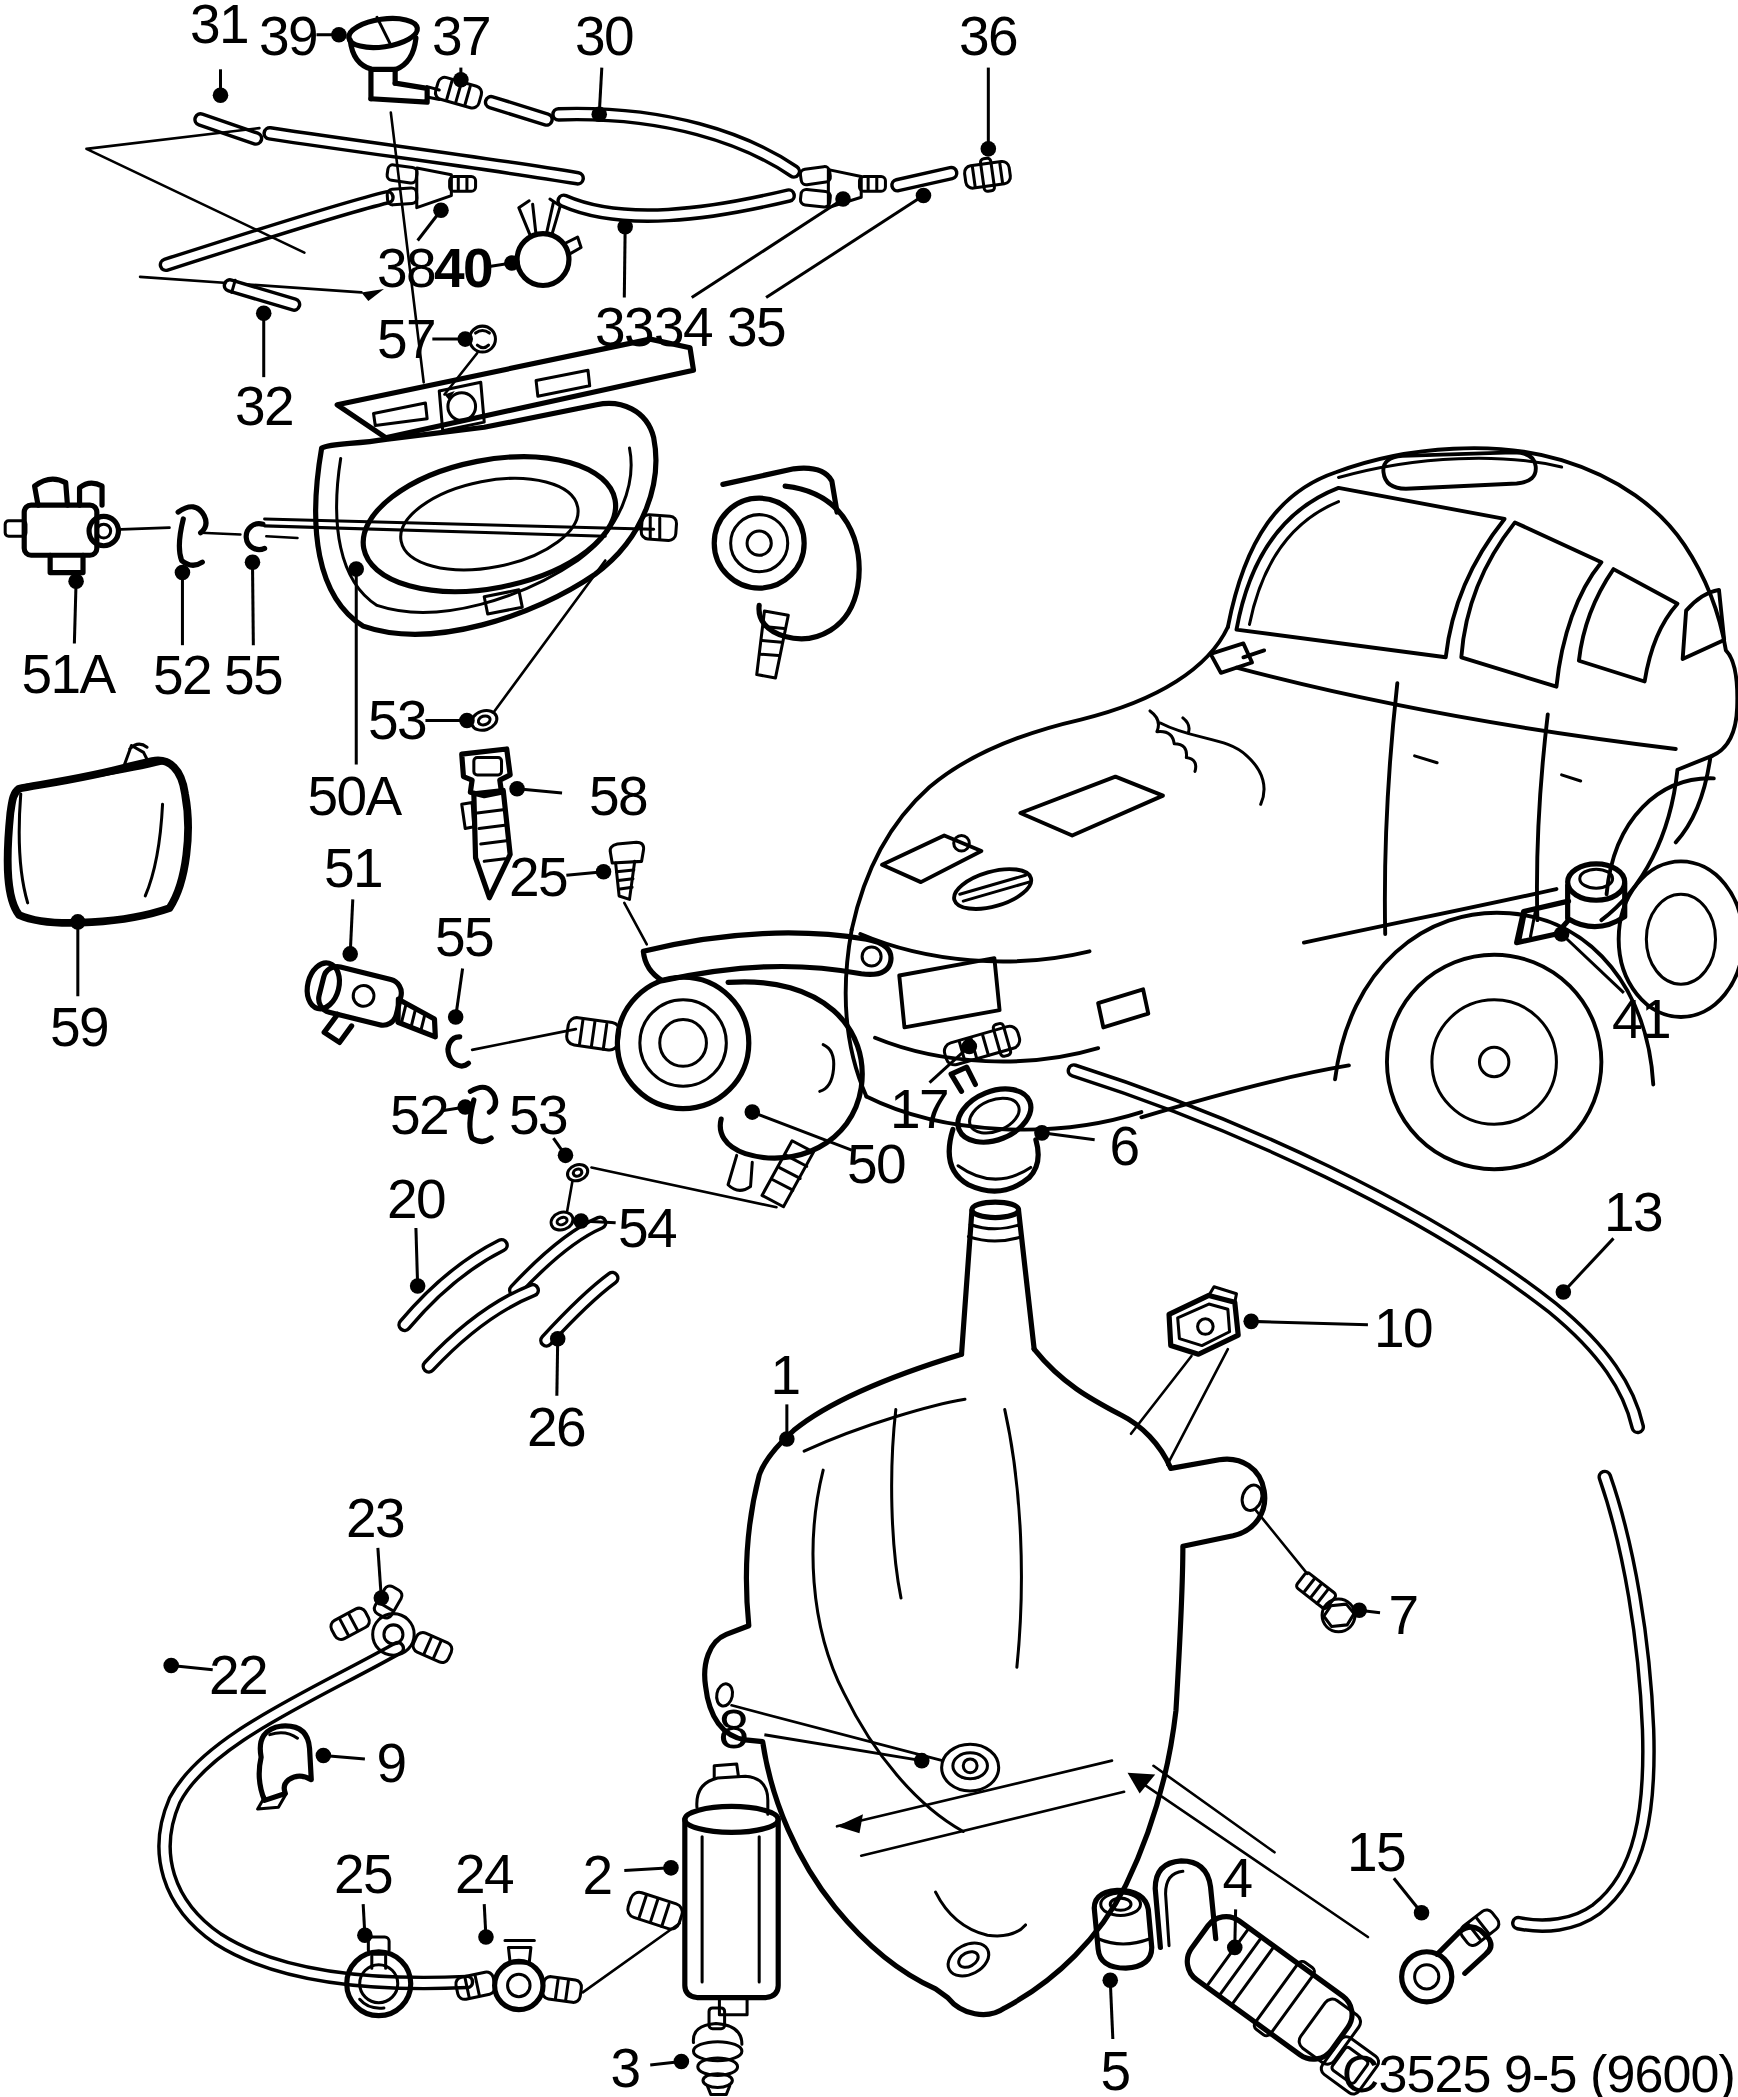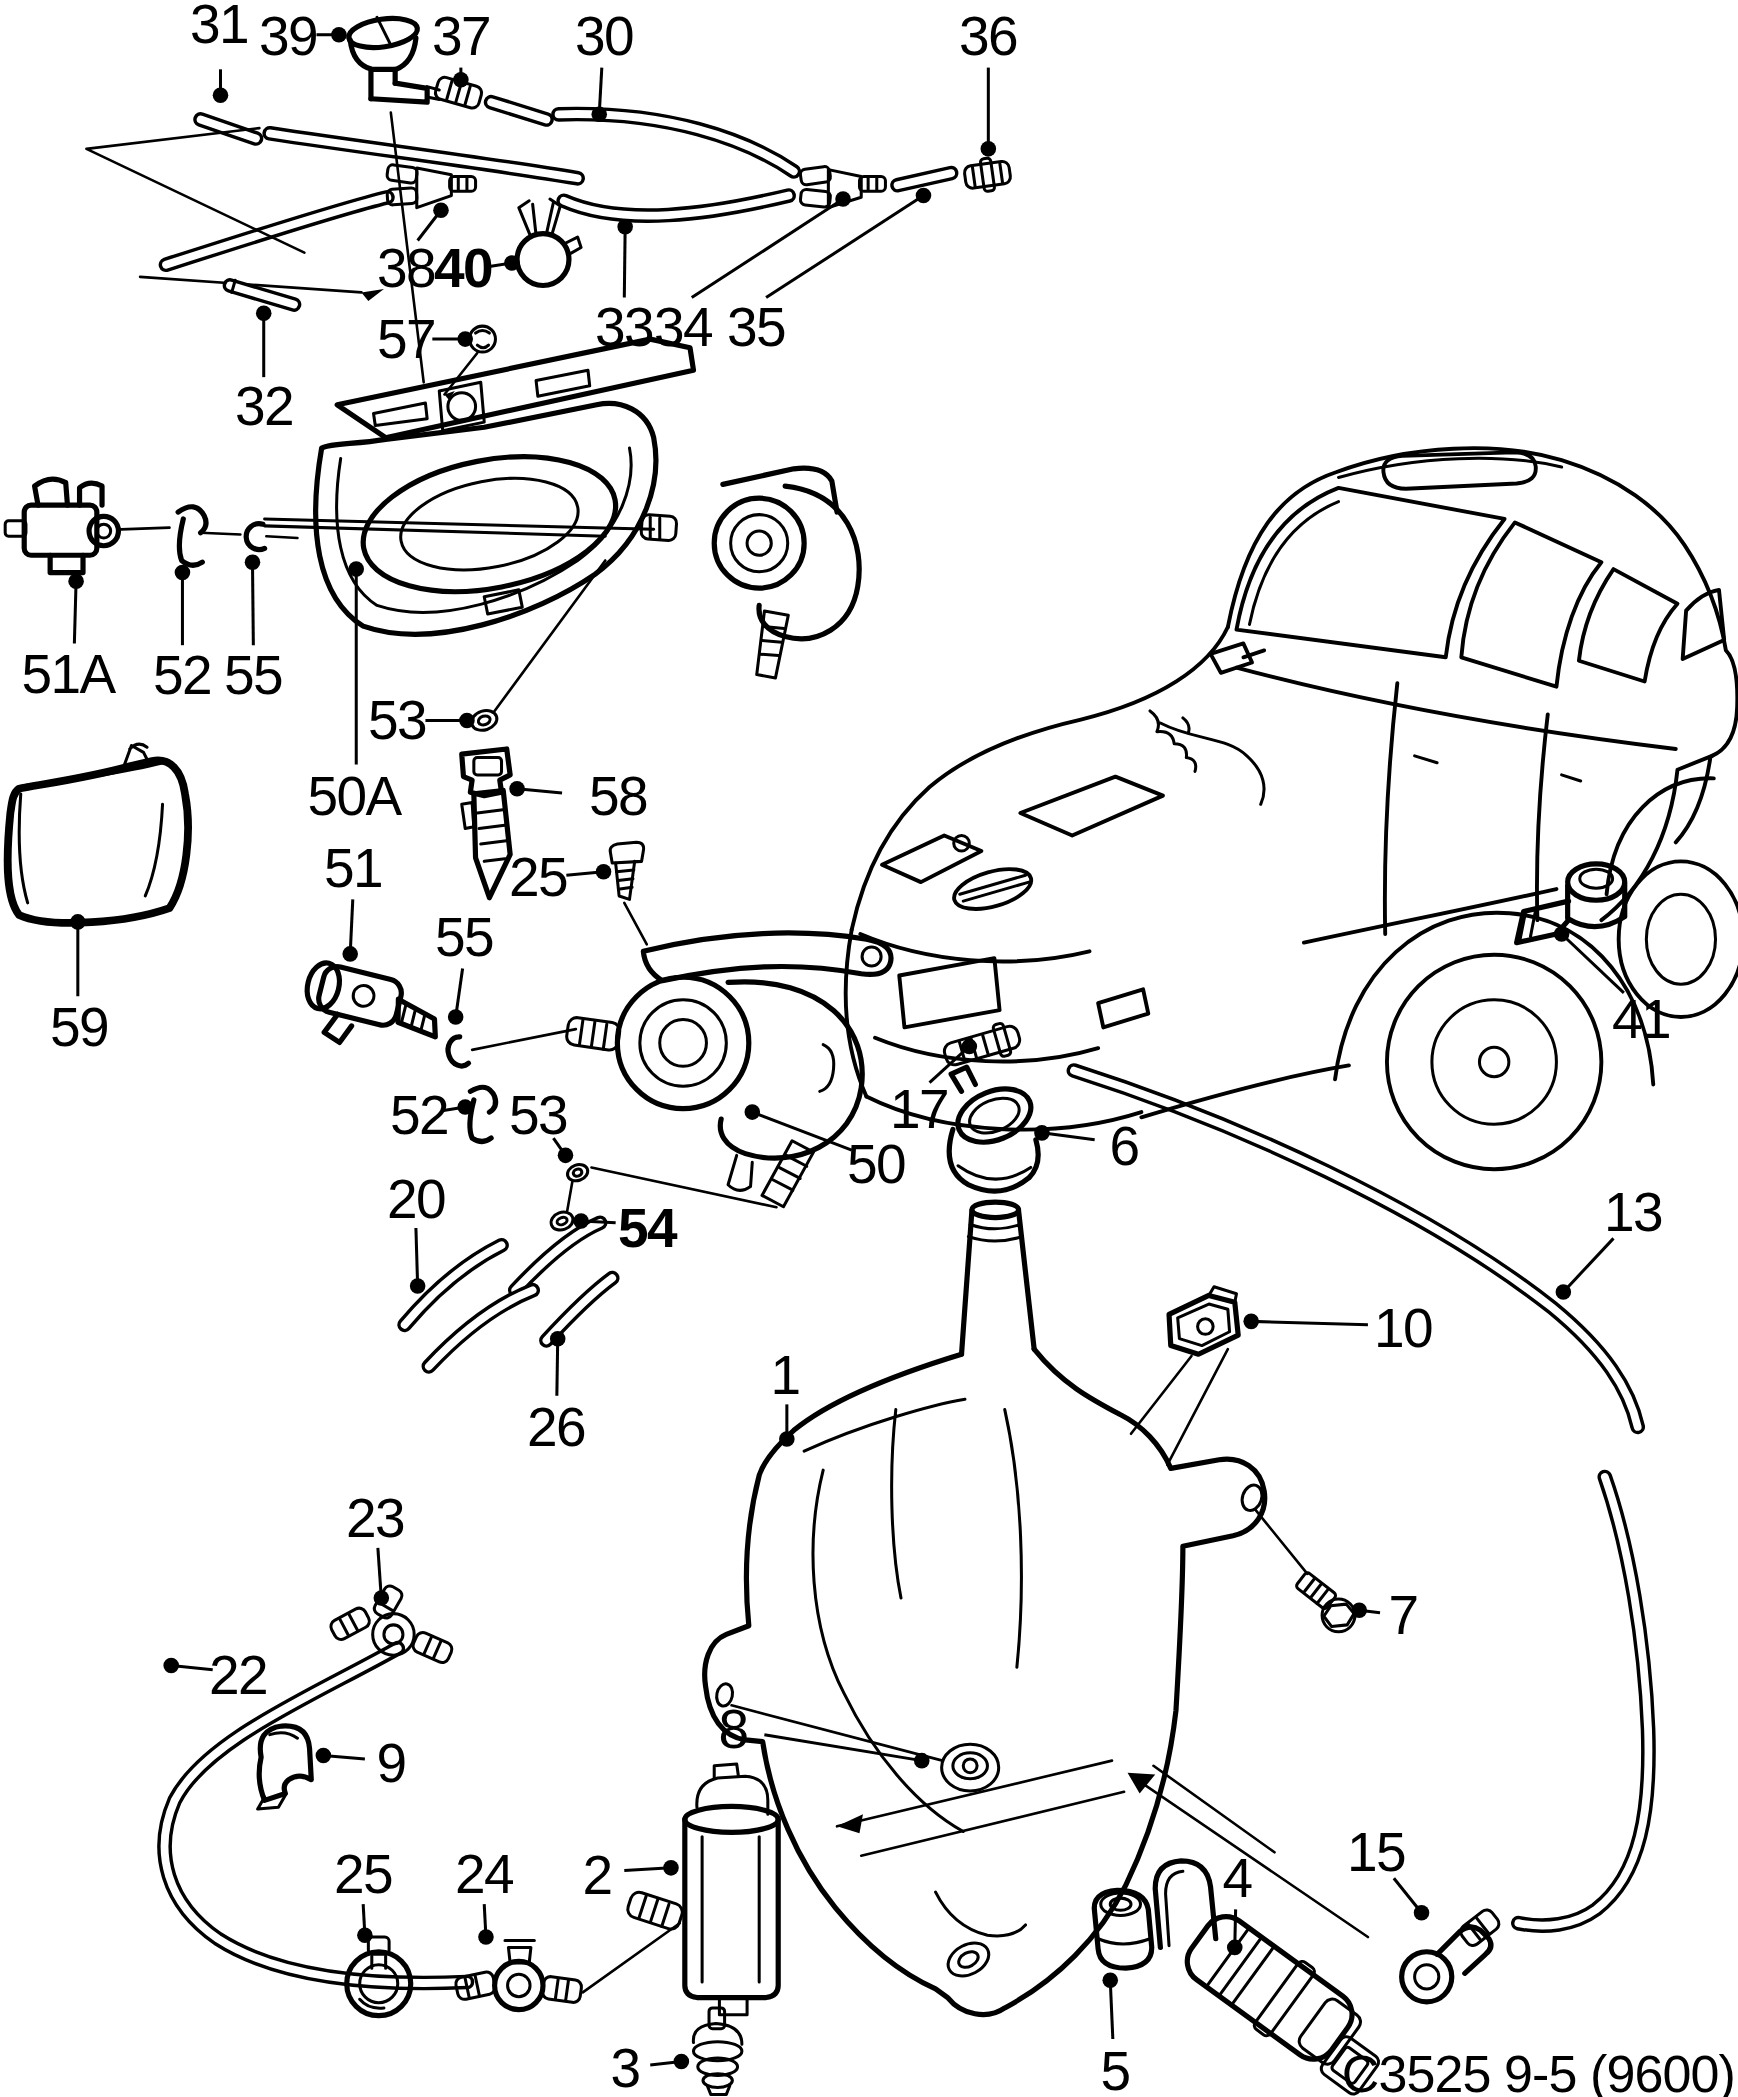--- a/index.html
+++ b/index.html
@@ -569,21 +569,21 @@
       <div class="callout" style="left: 397px; top: 720px;">53</div>
       <div class="callout" style="left: 354px; top: 796px;">50A</div>
       <div class="callout" style="left: 618px; top: 796px; text-align: right;">58</div>
       <div class="callout" style="left: 353px; top: 868px;">51</div>
       <div class="callout" style="left: 538px; top: 877px;">25</div>
       <div class="callout" style="left: 464px; top: 937px;">55</div>
       <div class="callout" style="left: 79px; top: 1027px;">59</div>
       <div class="callout" style="left: 419px; top: 1115px;">52</div>
       <div class="callout" style="left: 538px; top: 1115px;">53</div>
       <div class="callout" style="left: 876px; top: 1164px;">50</div>
-      <div class="callout" style="left: 647px; top: 1228px; font-weight: bold;">54</div>
+      <div class="callout" style="left: 647px; top: 1228px;">54</div>
       <div class="callout" style="left: 919px; top: 1109px;">17</div>
       <div class="callout" style="left: 1124px; top: 1146px;">6</div>
       <div class="callout" style="left: 416px; top: 1199px;">20</div>
       <div class="callout" style="left: 556px; top: 1427px;">26</div>
       <div class="callout" style="left: 375px; top: 1518px;">23</div>
       <div class="callout" style="left: 785px; top: 1375px;">1</div>
       <div class="callout" style="left: 1403px; top: 1328px;">10</div>
       <div class="callout" style="left: 1633px; top: 1212px;">13</div>
       <div class="callout" style="left: 1403px; top: 1615px;">7</div>
       <div class="callout" style="left: 733px; top: 1729px;">8</div>

